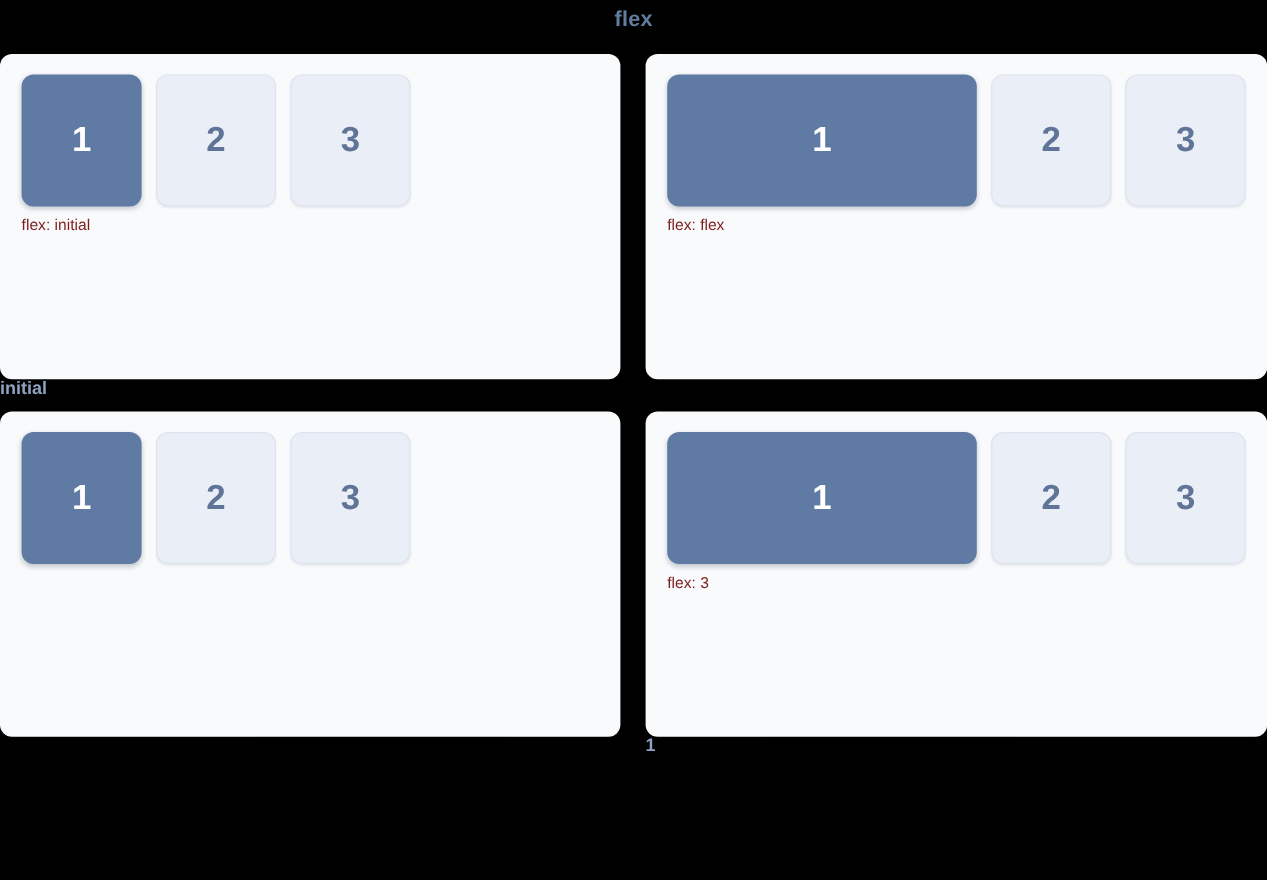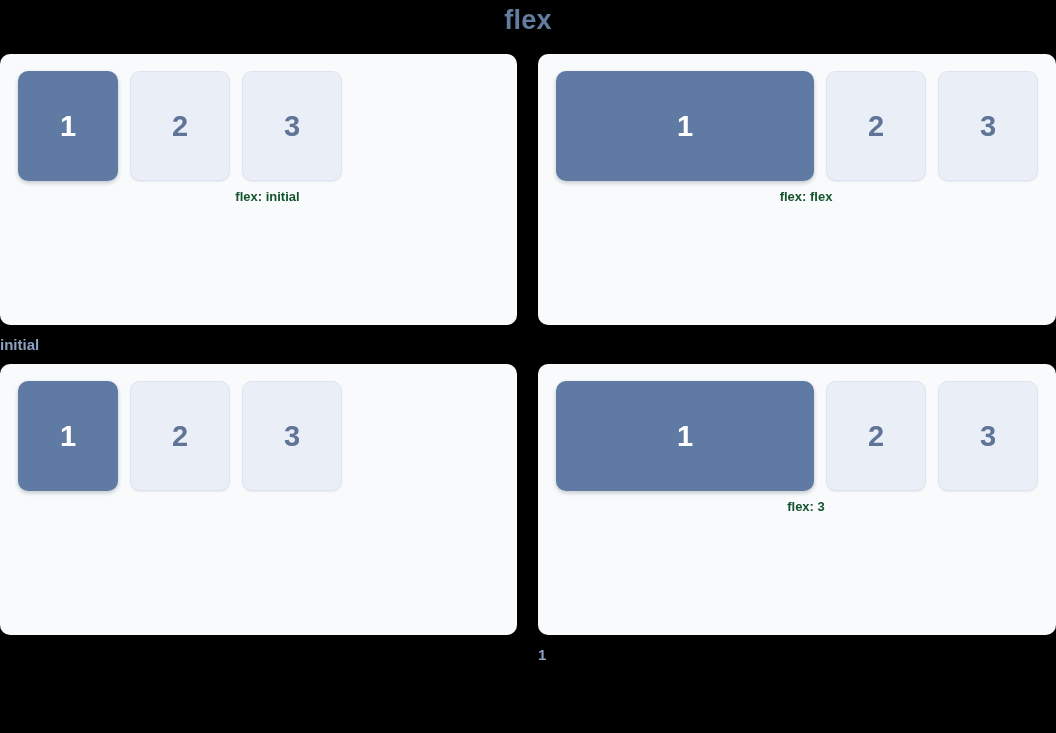--- a/index.html
+++ b/index.html
@@ -11,21 +11,21 @@
   body {
     width: 1056px;
     height: 733px;
     overflow: hidden;
     font-family: "Liberation Sans", sans-serif;
     -webkit-font-smoothing: antialiased;
   }
 
   .page-title {
     text-align: center;
-    font-size: 27px;
+    font-size: 18px;
     font-weight: bold;
     color: #627da0;
     letter-spacing: 0.2px;
     line-height: 1;
     padding-top: 7px;
     margin: 0 0 20px 0;
   }
 
   .grid {
     display: grid;
@@ -83,33 +83,32 @@
 
   
   .box.basis-fixed { width: 100px; flex: 0 1 auto; }
   .box.grow        { flex: 1 1 auto; min-width: 0; }
   .box.fixed-none  { width: 100px; flex: none; }
 
   .box.sibling { width: 100px; flex: 0 0 100px; }
 
   .prop-label {
     font-size: 13px;
-    font-weight: bold;
-    color: #14532d;
+    font-weight: normal;
+    color: #7f1d1d;
     padding: 9px 0 0 18px;
     line-height: 1;
-    text-align: center;
   }
 
   .caption {
     font-size: 15px;
     font-weight: bold;
     color: #8da2c0;
     line-height: 1;
-    padding-top: 12px;
+    padding-top: 0;
   }
 </style>
 </head>
 <body>
 
 <h1 class="page-title">flex</h1>
 
 <div class="grid">
 
   <div class="cell">

